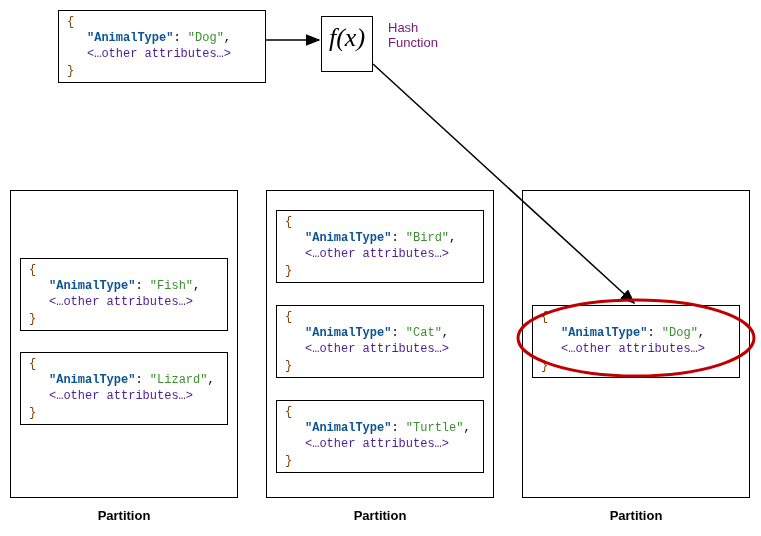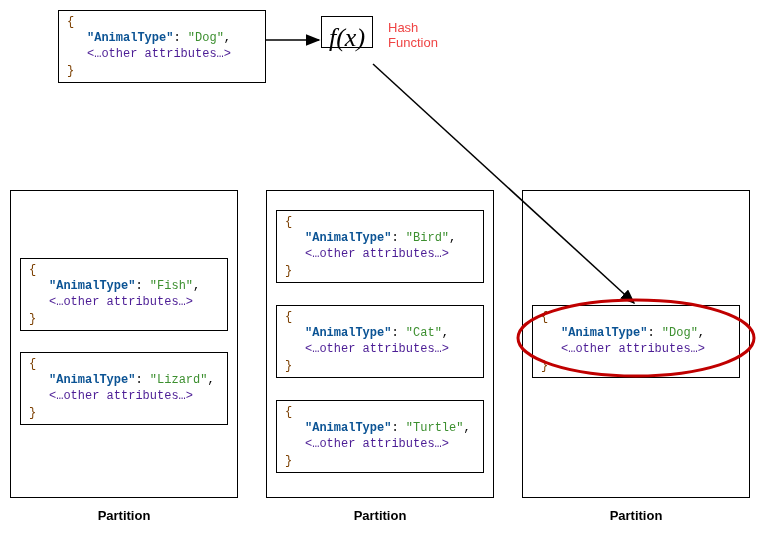--- a/index.html
+++ b/index.html
@@ -31,21 +31,21 @@
     font-style: italic;
     font-family: "Times New Roman", serif;
     font-size: 26px;
     text-align: center;
     padding-top: 6px;
   }
   .label {
     position: absolute;
     font-family: Arial, Helvetica, sans-serif;
     font-size: 13px;
-    color: #ef4444;
+    color: #701a75;
   }
   .partition-box {
     position: absolute;
     border: 1px solid #000;
     background: #fff;
   }
   .partition-label {
     position: absolute;
     font-size: 13px;
     text-align: center;
@@ -62,21 +62,21 @@
 </head>
 <body>
 
 <div class="json-box" style="left:58px; top:10px; width:208px;">
   <span class="brace">{</span><br>
   <span class="indent"></span><span class="key">"AnimalType"</span><span>: </span><span class="value">"Dog"</span><span>,</span><br>
   <span class="indent"></span><span class="other">&lt;…other attributes…&gt;</span><br>
   <span class="brace">}</span>
 </div>
 
-<div class="fx-box" style="left:321px; top:16px; width:52px; height:32px;">
+<div class="fx-box" style="left:321px; top:16px; width:52px; height:56px;">
   <span>f(x)</span>
 </div>
 <div class="label" style="left:388px; top:20px; width:60px;">Hash Function</div>
 
 <div class="partition-box" style="left:10px; top:190px; width:228px; height:308px;"></div>
 <div class="json-box" style="left:20px; top:258px; width:208px;">
   <span class="brace">{</span><br>
   <span class="indent"></span><span class="key">"AnimalType"</span><span>: </span><span class="value">"Fish"</span><span>,</span><br>
   <span class="indent"></span><span class="other">&lt;…other attributes…&gt;</span><br>
   <span class="brace">}</span>

